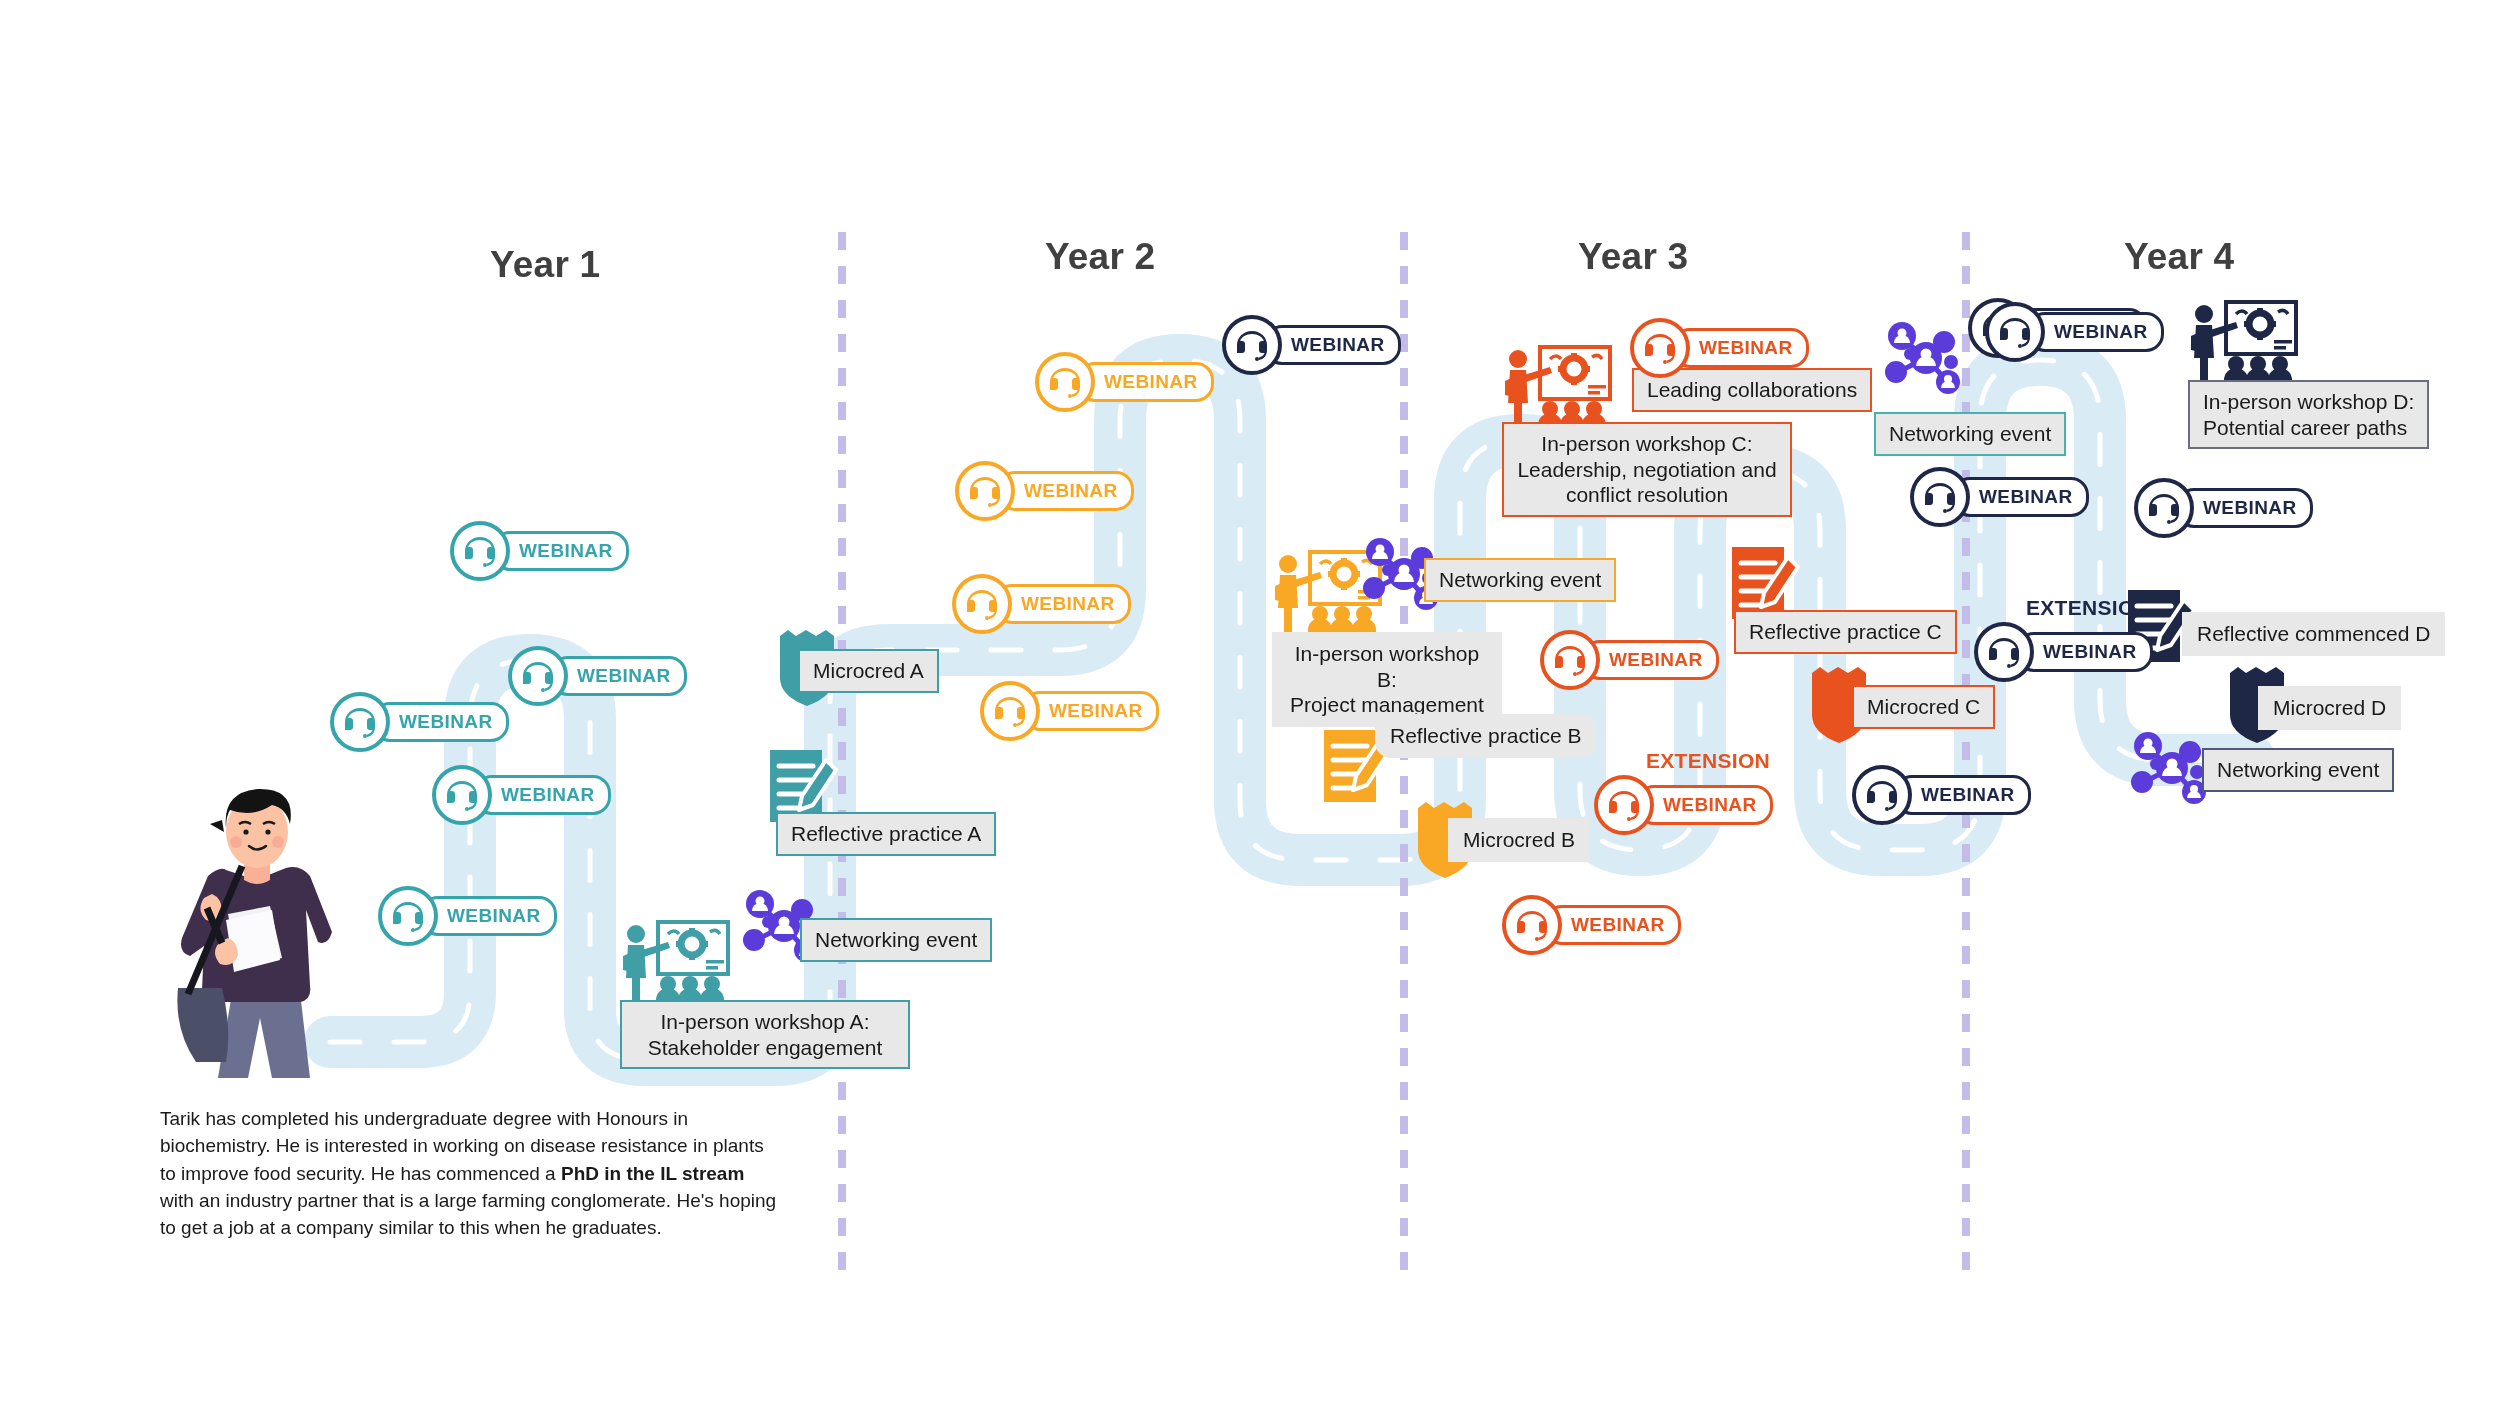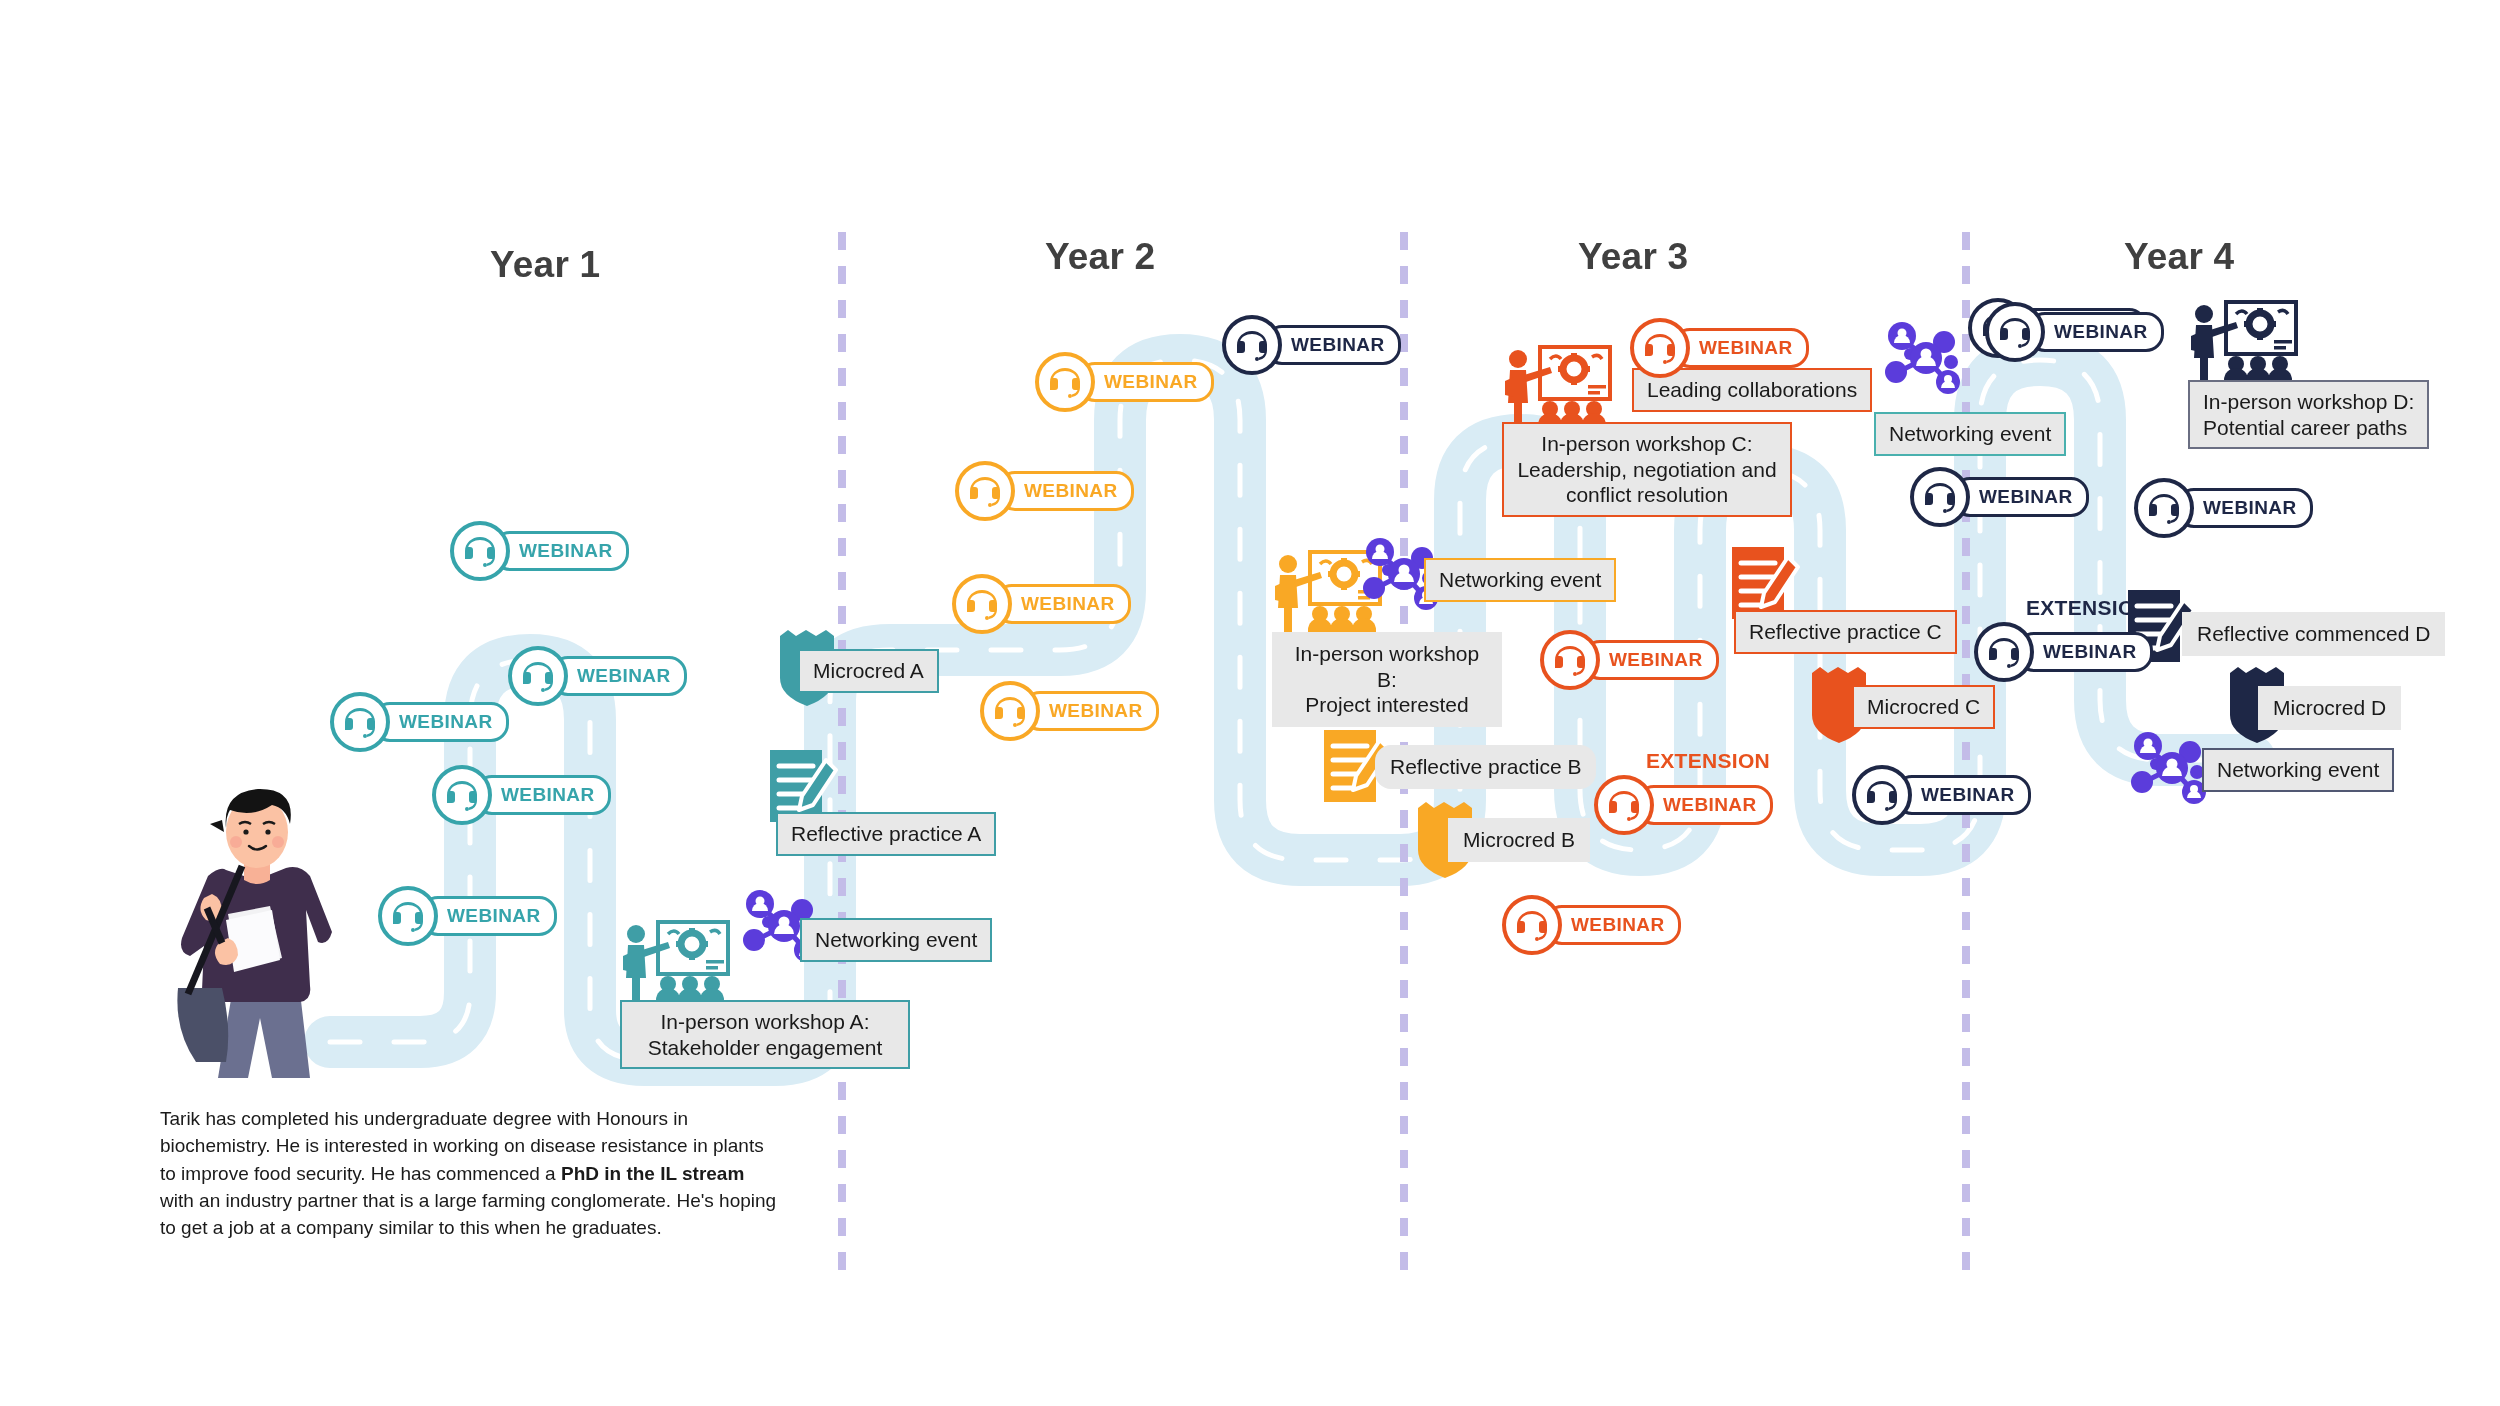--- a/index.html
+++ b/index.html
@@ -323,21 +323,21 @@
         <circle cx="48" cy="64" r="8"></circle>
           <circle cx="70" cy="64" r="8"></circle>
           <circle cx="92" cy="64" r="8"></circle>
         <path d="M36 92 L36 80 a12 12 0 0124 0 L60 92 Z"></path>
         <path d="M58 92 L58 80 a12 12 0 0124 0 L82 92 Z"></path>
         <path d="M80 92 L80 80 a12 12 0 0124 0 L104 92 Z"></path>
       </g>
     </svg>
   </div>
   <div class="label center" style="left:1272px;top:632px;width:230px;border-color:transparent;">In-person workshop B:
-Project interested</div>
+Project management</div>
 
   <div class="ico" style="left:1360px;top:538px;">
     <svg width="82" height="72" viewBox="0 0 82 72">
       <g stroke="#5b3cdb" stroke-width="5">
           <path d="M22 18 L44 36"></path>
           <path d="M44 36 L66 22"></path>
           <path d="M16 50 L44 36"></path>
           <path d="M44 36 L64 58"></path>
         </g>
       <g fill="#5b3cdb">
@@ -364,21 +364,21 @@
       <rect x="2" y="2" width="52" height="72" fill="#f9a825"></rect>
       <g stroke="#fff" stroke-width="5" stroke-linecap="round">
         <path d="M11 18 H45"></path>
           <path d="M11 32 H45"></path>
           <path d="M11 46 H38"></path>
           <path d="M11 60 H30"></path>
       </g>
       <path d="M58 12 L34 48 L31 62 L45 57 L68 22 Z" fill="#f9a825" stroke="#fff" stroke-width="4" stroke-linejoin="round"></path>
     </svg>
   </div>
-  <div class="label" style="left:1375px;top:745px;border-color:transparent;border-radius:16px;">Reflective practice B</div>
+  <div class="label" style="left:1375px;top:714px;border-color:transparent;border-radius:16px;">Reflective practice B</div>
 
   <div class="ico" style="left:1414px;top:800px;">
     <svg width="62" height="80" viewBox="0 0 62 80">
         <path d="M4 8 L12 2 L20 8 L30 2 L40 8 L50 2 L58 8 L58 50 Q58 68 31 78 Q4 68 4 50 Z" fill="#f9a825"></path>
       </svg>
   </div>
   <div class="label" style="left:1448px;top:818px;border-color:transparent;">Microcred B</div>
 
   <div class="ico" style="left:1502px;top:345px;">
     <svg width="110" height="92" viewBox="0 0 110 92">

